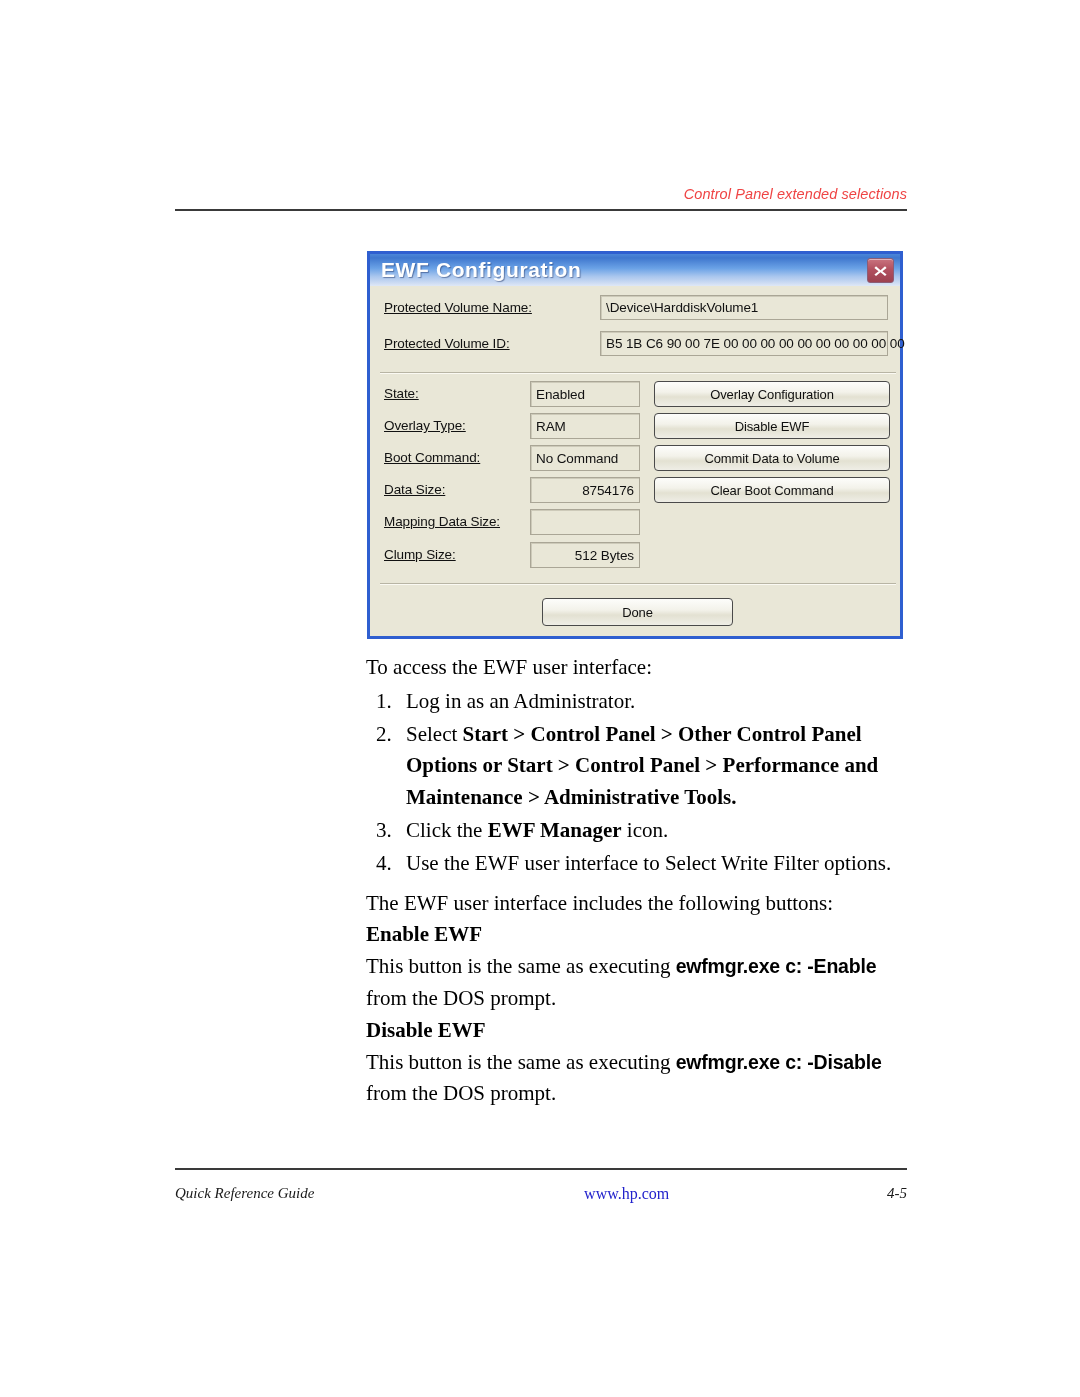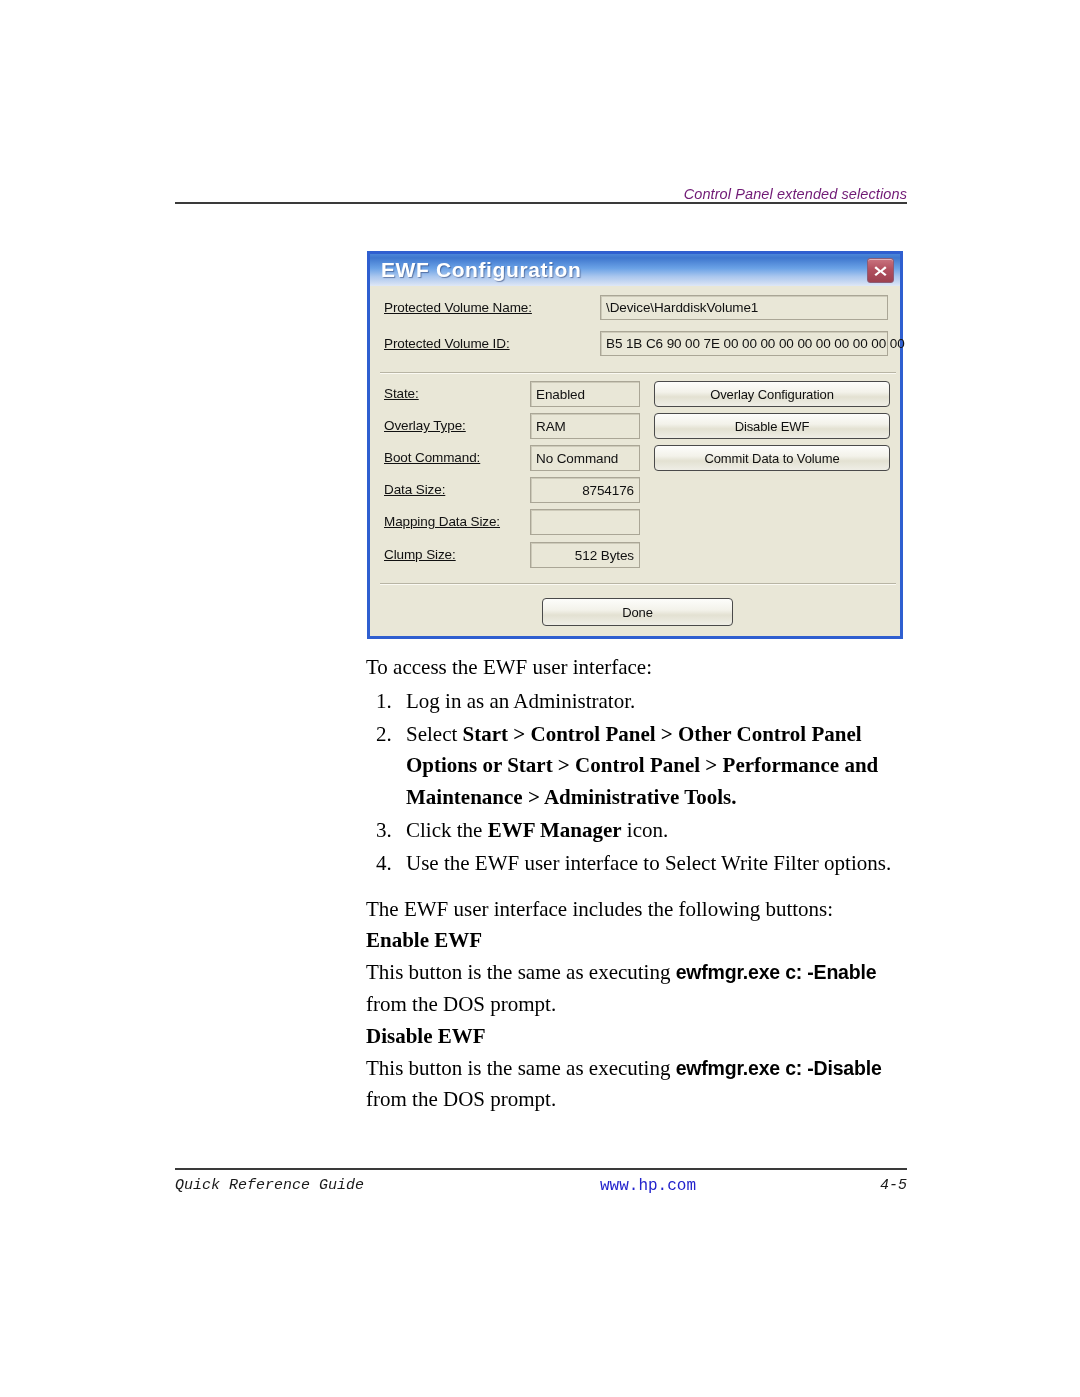--- a/index.html
+++ b/index.html
@@ -23,21 +23,22 @@
     left: 175px;
     top: 186px;
     width: 732px;
   }
   #page-header .header-text {
     text-align: right;
     font-family: "Liberation Sans", sans-serif;
     font-style: italic;
     font-size: 14.5px;
     letter-spacing: 0.1px;
-    color: #701a75;
+    color: #ef4444;
+    padding-bottom: 7px;
   }
   #page-header .rule {
     height: 1.6px;
     background: #3a3a3a;
     width: 100%;
   }
 
   
   #ewf-dialog {
     position: absolute;
@@ -186,22 +187,23 @@
   #page-footer .rule {
     height: 1.6px;
     background: #3a3a3a;
     width: 100%;
   }
   #page-footer .row {
     display: flex;
     align-items: flex-start;
     justify-content: space-between;
     padding-top: 7px;
-    font-family: Liberation Mono, monospace;
+    font-family: Liberation Serif, serif;
     font-size: 15px;
+    margin-top: 8px;
   }
   #page-footer .left {
     font-style: italic;
     color: #1a1a1a;
     flex: 0 0 auto;
   }
   #page-footer .center {
     color: #2222cc;
     flex: 0 0 auto;
     margin-left: 52px;
@@ -257,20 +259,21 @@
 
     <div class="fld-label" style="left:14px; top:228px;">Mapping Data Size:</div>
     <div class="value-box right" style="left:160px; top:223px; width:110px; height:26px;"></div>
 
     <div class="fld-label" style="left:14px; top:261px;">Clump Size:</div>
     <div class="value-box right" style="left:160px; top:256px; width:110px; height:26px;">512 Bytes</div>
 
     <div class="dlg-btn" style="left:284px; top:95px; width:236px; height:26px;">Overlay Configuration</div>
     <div class="dlg-btn" style="left:284px; top:127px; width:236px; height:26px;">Disable EWF</div>
     <div class="dlg-btn" style="left:284px; top:159px; width:236px; height:26px;">Commit Data to Volume</div>
+    <div class="dlg-btn" style="left:284px; top:191px; width:236px; height:26px;">Clear Boot Command</div>
 
     <div class="group-sep" id="sep-2"></div>
 
     <div class="dlg-btn" style="left:172px; top:312px; width:191px; height:28px;">Done</div>
   </div>
 </div>
 
 <div id="body-copy">
 
   <p class="para lead-in">To access the EWF user interface:</p>
@@ -288,21 +291,21 @@
   <div class="num-item">
     <span class="num">3.</span>
     <span class="txt"><span>Click the </span><b class="ser">EWF Manager</b><span> icon.</span></span>
   </div>
 
   <div class="num-item">
     <span class="num">4.</span>
     <span class="txt">Use the EWF user interface to Select Write Filter options.</span>
   </div>
 
-  <p class="para" style="margin-top:14px;">The EWF user interface includes the following buttons:</p>
+  <p class="para" style="margin-top:8px;">The EWF user interface includes the following buttons:</p>
 
   <p class="sub-head">Enable EWF</p>
   <p class="para"><span>This button is the same as executing </span><span class="cmd">ewfmgr.exe c: -Enable</span><span> from the DOS prompt.</span></p>
 
   <p class="sub-head">Disable EWF</p>
   <p class="para"><span>This button is the same as executing </span><span class="cmd">ewfmgr.exe c: -Disable</span><span> from the DOS prompt.</span></p>
 </div>
 
 <div id="page-footer">
   <div class="rule"></div>

